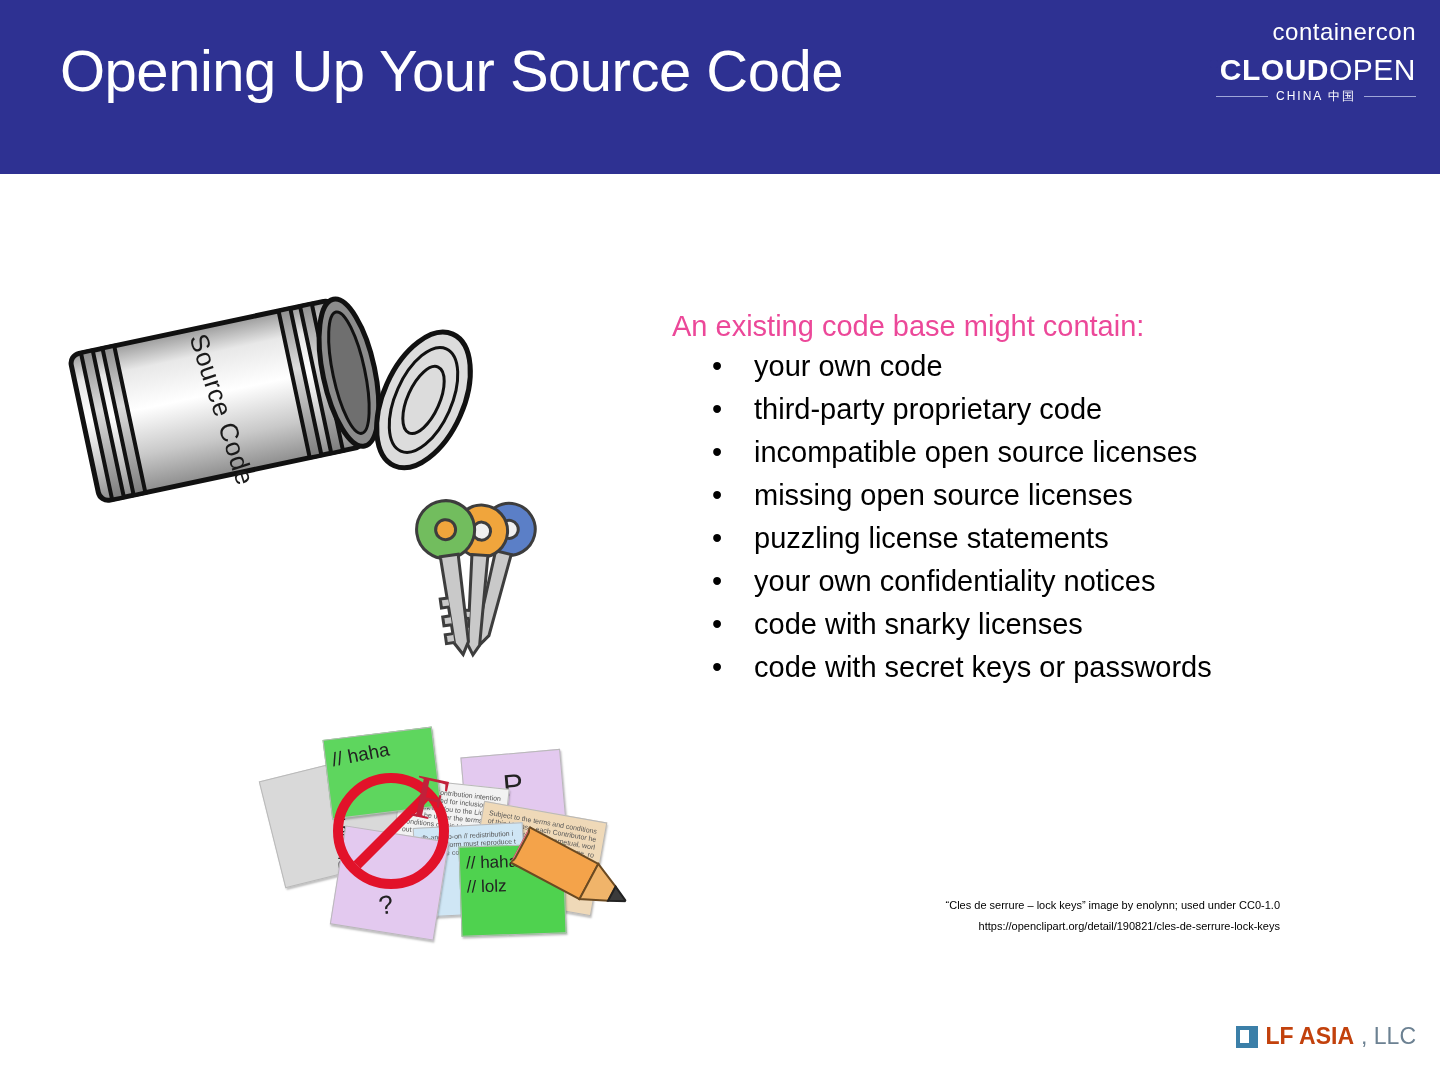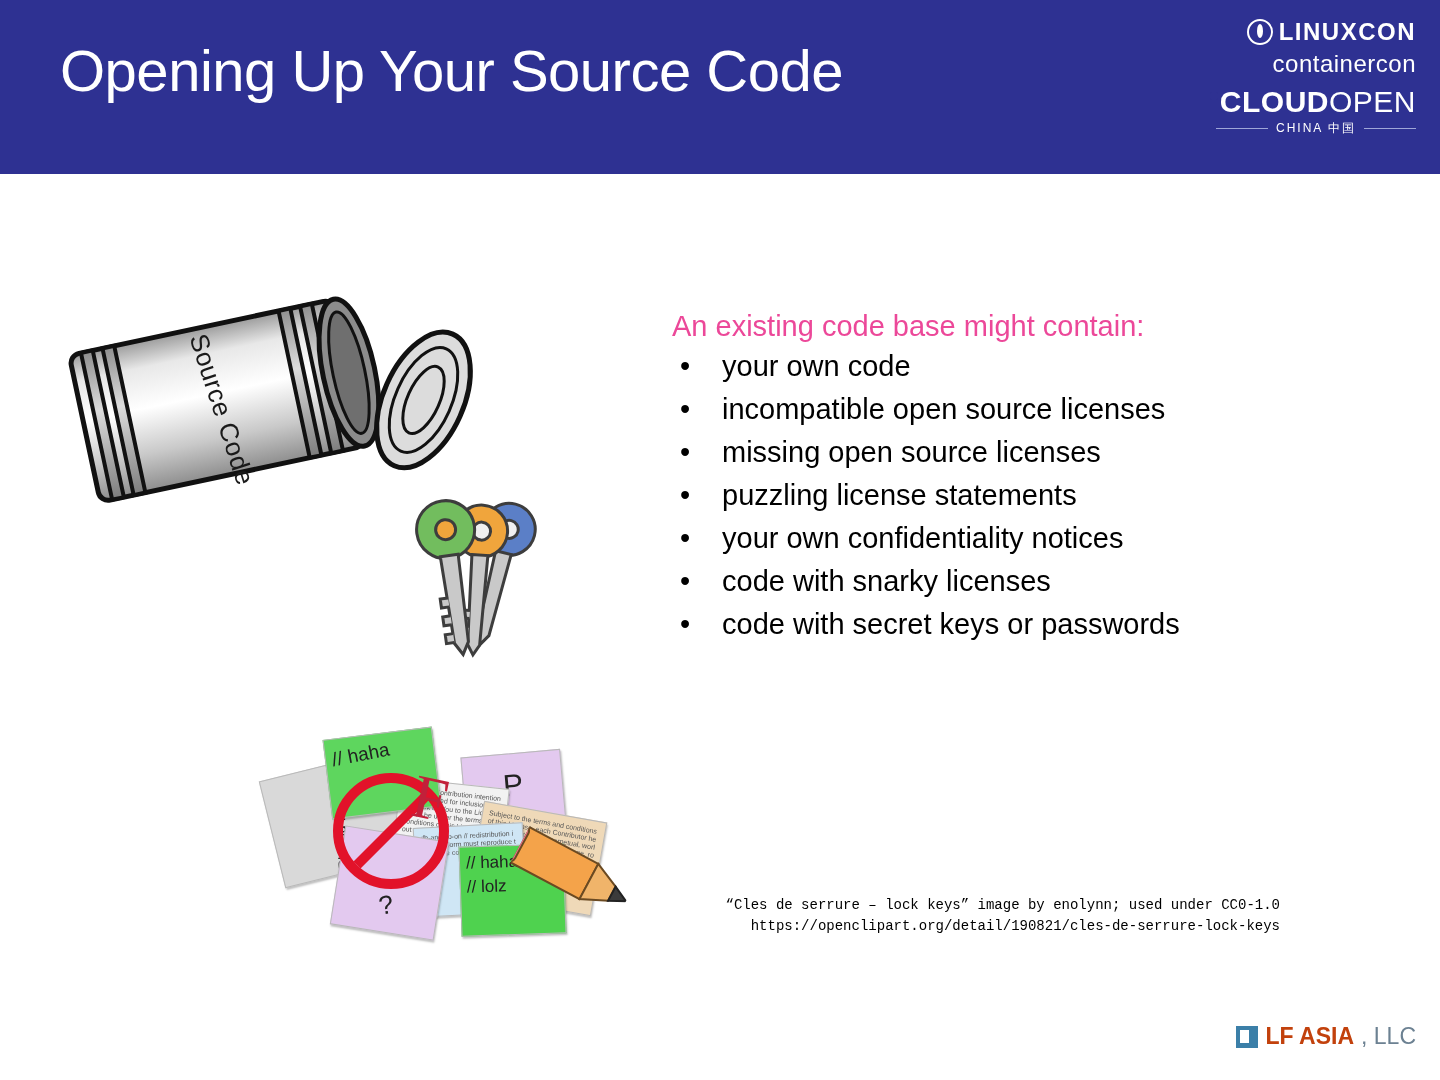--- a/index.html
+++ b/index.html
@@ -116,21 +116,21 @@
   
   .body-intro {
     position: absolute;
     left: 672px;
     top: 310px;
     font-size: 29px;
     color: #ec4899;
   }
   .bullet-list {
     position: absolute;
-    left: 672px;
+    left: 704px;
     top: 345px;
     width: 700px;
     list-style: none;
     margin: 0;
     padding: 0;
   }
   .bullet-list li {
     position: relative;
     padding-left: 50px;
     font-size: 29px;
@@ -144,24 +144,23 @@
     top: 0;
     font-size: 29px;
   }
 
   
   .attribution {
     position: absolute;
     right: 160px;
     top: 895px;
     text-align: right;
-    font-size: 14px;
+    font-size: 11px;
     line-height: 21px;
     color: #000000;
-    font-family: Liberation Mono, monospace;
   }
 
   
   .footer-logo {
     position: absolute;
     right: 24px;
     bottom: 30px;
     display: flex;
     align-items: center;
     gap: 7px;
@@ -288,24 +287,20 @@
   }
 </style>
 </head>
 <body>
 
 <div class="header-band"></div>
 
 <div class="slide-title">Opening Up Your Source Code</div>
 
 <div class="logo-block">
-  <div class="logo-row">
-    <span class="penguin-mark"></span>
-    <span class="logo-linuxcon-text">LINUXCON</span>
-  </div>
   <div class="logo-row">
     <span class="logo-containercon-text">containercon</span>
   </div>
   <div class="logo-row">
     <span class="gear-mark"></span>
     <span class="logo-cloudopen-text"><b>CLOUD</b><span>OPEN</span></span>
   </div>
   <div class="china-row">
     <span class="china-rule"></span>
     <span>CHINA 中国</span>
@@ -427,20 +422,21 @@
     <polygon points="78,8 104,20 104,36 78,48" fill="#f0b46a" stroke="#6b4a22" stroke-width="2"></polygon>
     <polygon points="104,20 120,28 104,36" fill="#3b3b3b" stroke="#222" stroke-width="2"></polygon>
     <rect x="-20" y="8" width="22" height="40" rx="6" fill="#e8708a" stroke="#6b4a22" stroke-width="2"></rect>
   </svg>
 </div>
 
 <div class="body-intro">An existing code base might contain:</div>
 
 <ul class="bullet-list">
   <li>your own code</li>
+  <li>third-party proprietary code</li>
   <li>incompatible open source licenses</li>
   <li>missing open source licenses</li>
   <li>puzzling license statements</li>
   <li>your own confidentiality notices</li>
   <li>code with snarky licenses</li>
   <li>code with secret keys or passwords</li>
 </ul>
 
 <div class="attribution">
   <div>“Cles de serrure – lock keys” image by enolynn; used under CC0-1.0</div>

